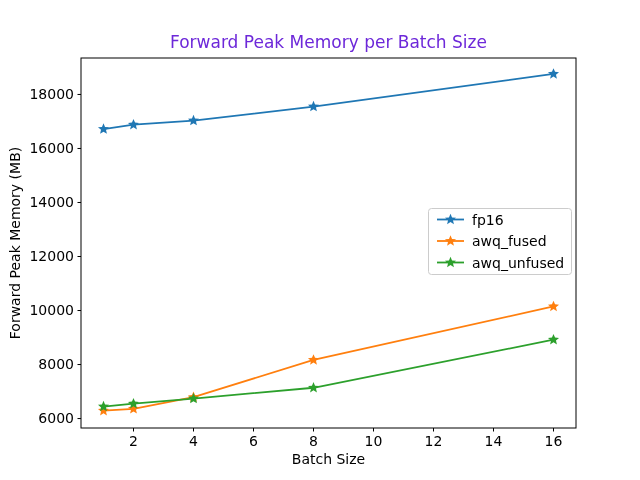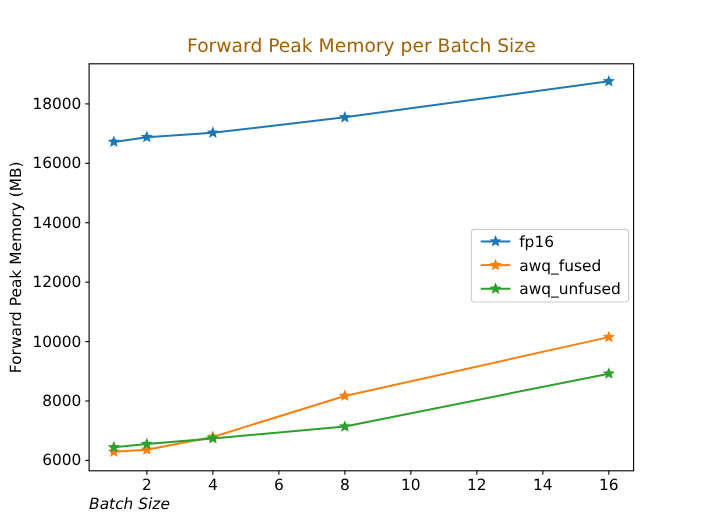--- a/index.html
+++ b/index.html
@@ -1,22 +1,22 @@
 <!DOCTYPE html>
 <html><head>
 <meta charset="utf-8">
 <style>
   html,body{margin:0;padding:0;background:#ffffff;}
   #figure{position:relative;width:640px;height:480px;background:#ffffff;overflow:hidden;
           font-family:"DejaVu Sans","Liberation Sans",sans-serif;color:#000;}
   #chart-svg{position:absolute;left:0;top:0;}
   .fig-title{position:absolute;left:81px;width:495px;top:32px;text-align:center;
-             font-size:17px;color:#a16207;}
-  .x-label{position:absolute;left:81px;width:495px;top:451px;
-           font-size:14px;color:#000;font-style:italic;}
+             font-size:17px;color:#6d28d9;}
+  .x-label{position:absolute;left:81px;width:495px;top:451px;text-align:center;
+           font-size:14px;color:#000;}
   .y-label{position:absolute;left:15px;top:243px;transform:translate(-50%,-50%) rotate(-90deg);
            white-space:nowrap;font-size:14px;color:#000;}
   text{font-family:"DejaVu Sans","Liberation Sans",sans-serif;}
 </style>
 </head>
 <body>
 
 <div id="figure">
   <svg id="chart-svg" width="640" height="480" viewBox="0 0 640 480">
       <rect x="81" y="58" width="495" height="370" fill="none" stroke="#000000" stroke-width="1"></rect>

